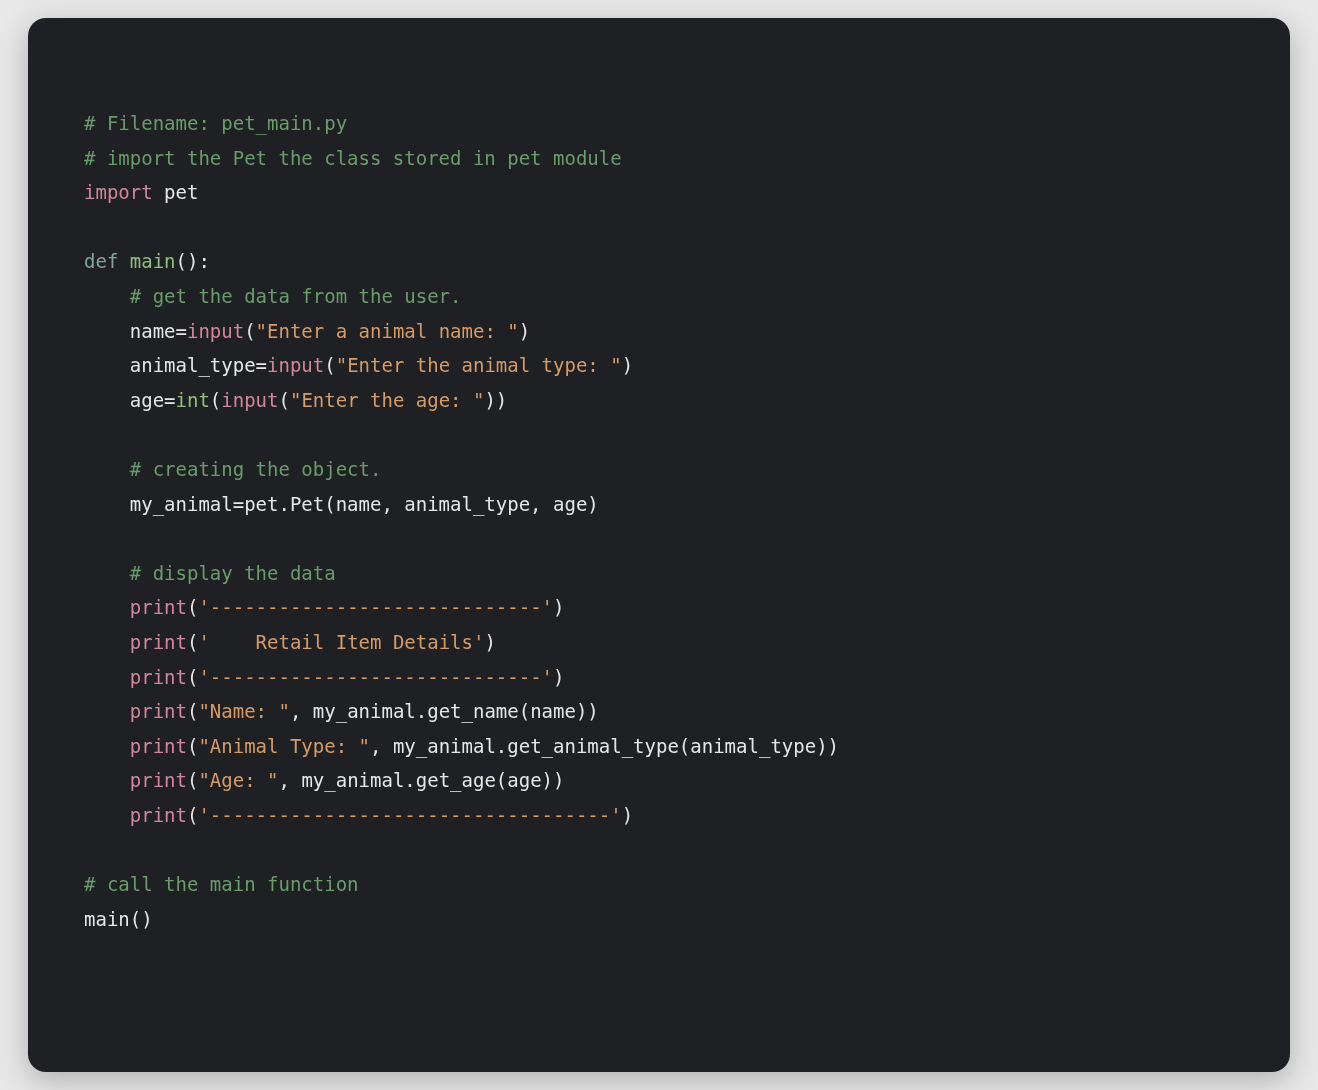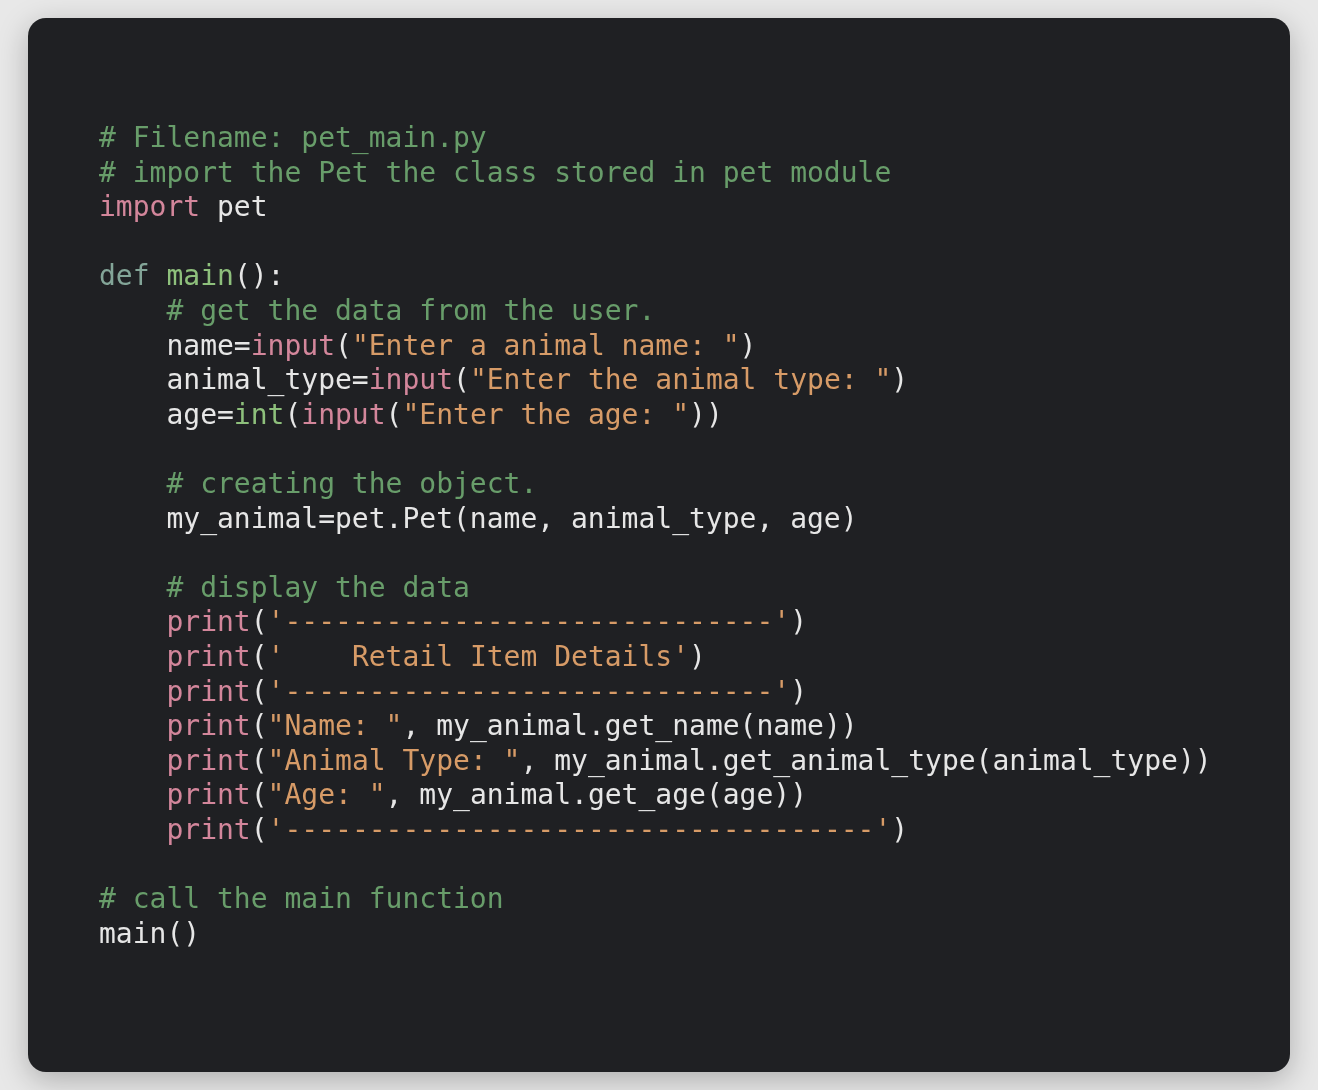--- a/index.html
+++ b/index.html
@@ -16,24 +16,24 @@
     top: 18px;
     width: 1262px;
     height: 1054px;
     background: #1f2023;
     border-radius: 18px;
     box-shadow: 0 8px 30px rgba(0,0,0,0.25);
     padding: 0;
     overflow: hidden;
   }
   pre.code {
-    margin: 15px;
+    margin: 0;
     padding: 88px 0 0 56px;
     font-family: inherit;
-    font-size: 28px;
+    font-size: 19px;
     line-height: 34.6px;
     color: #e6e6e6;
     white-space: pre;
   }
   .cm  { color: #689d6a; }   
   .kw  { color: #d3869b; }   
   .kwb { color: #83a598; }   
   .fn  { color: #8ec07c; }   
   .id  { color: #e6e6e6; }   
   .bi  { color: #d3869b; font-style: normal; } 

